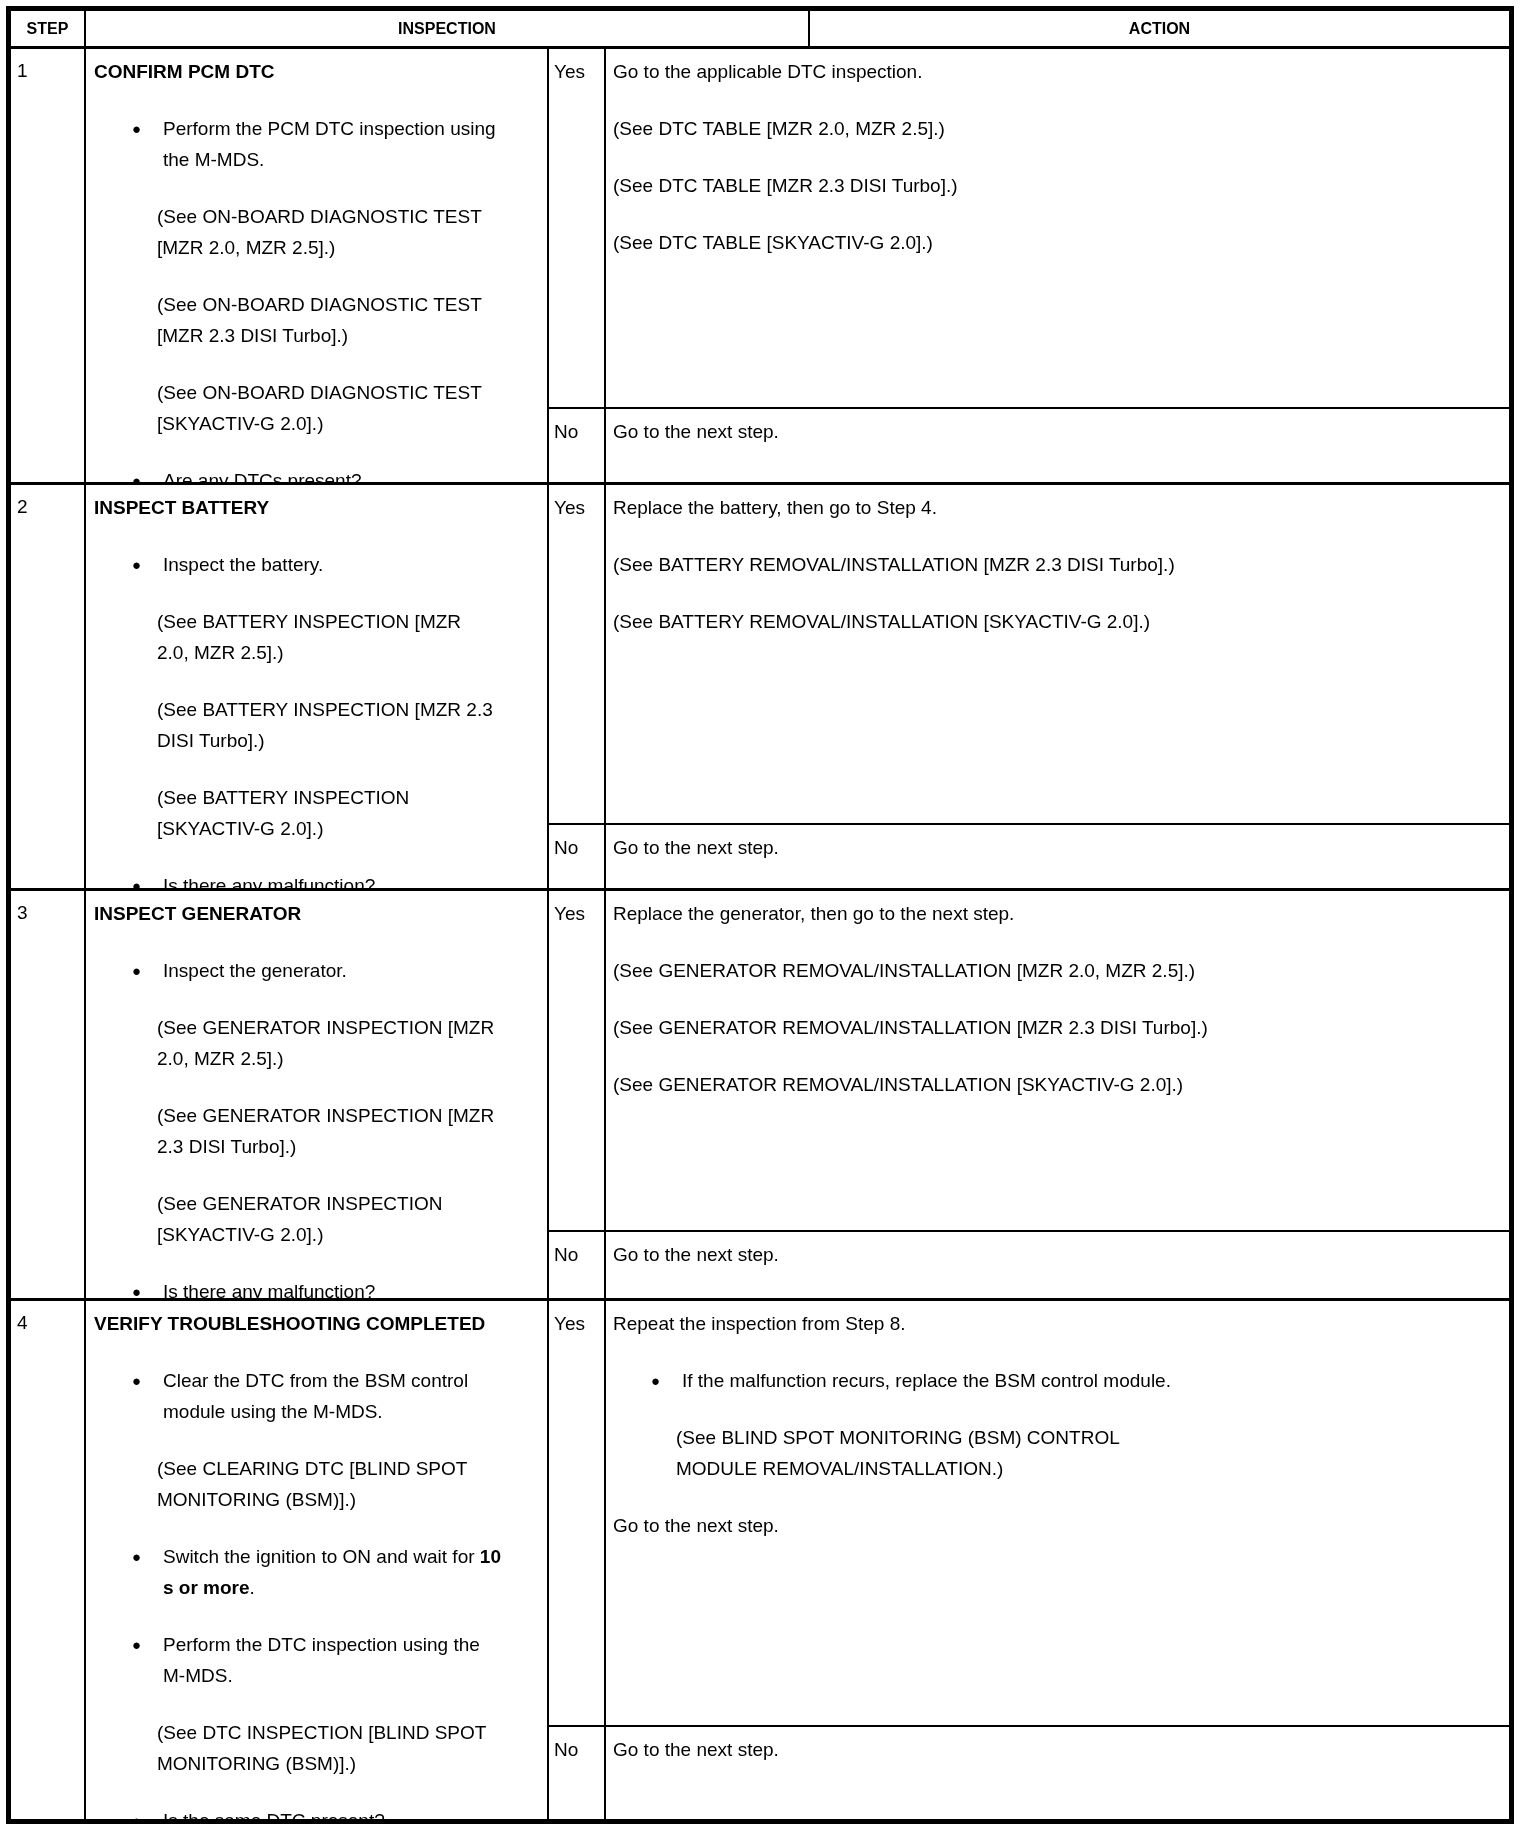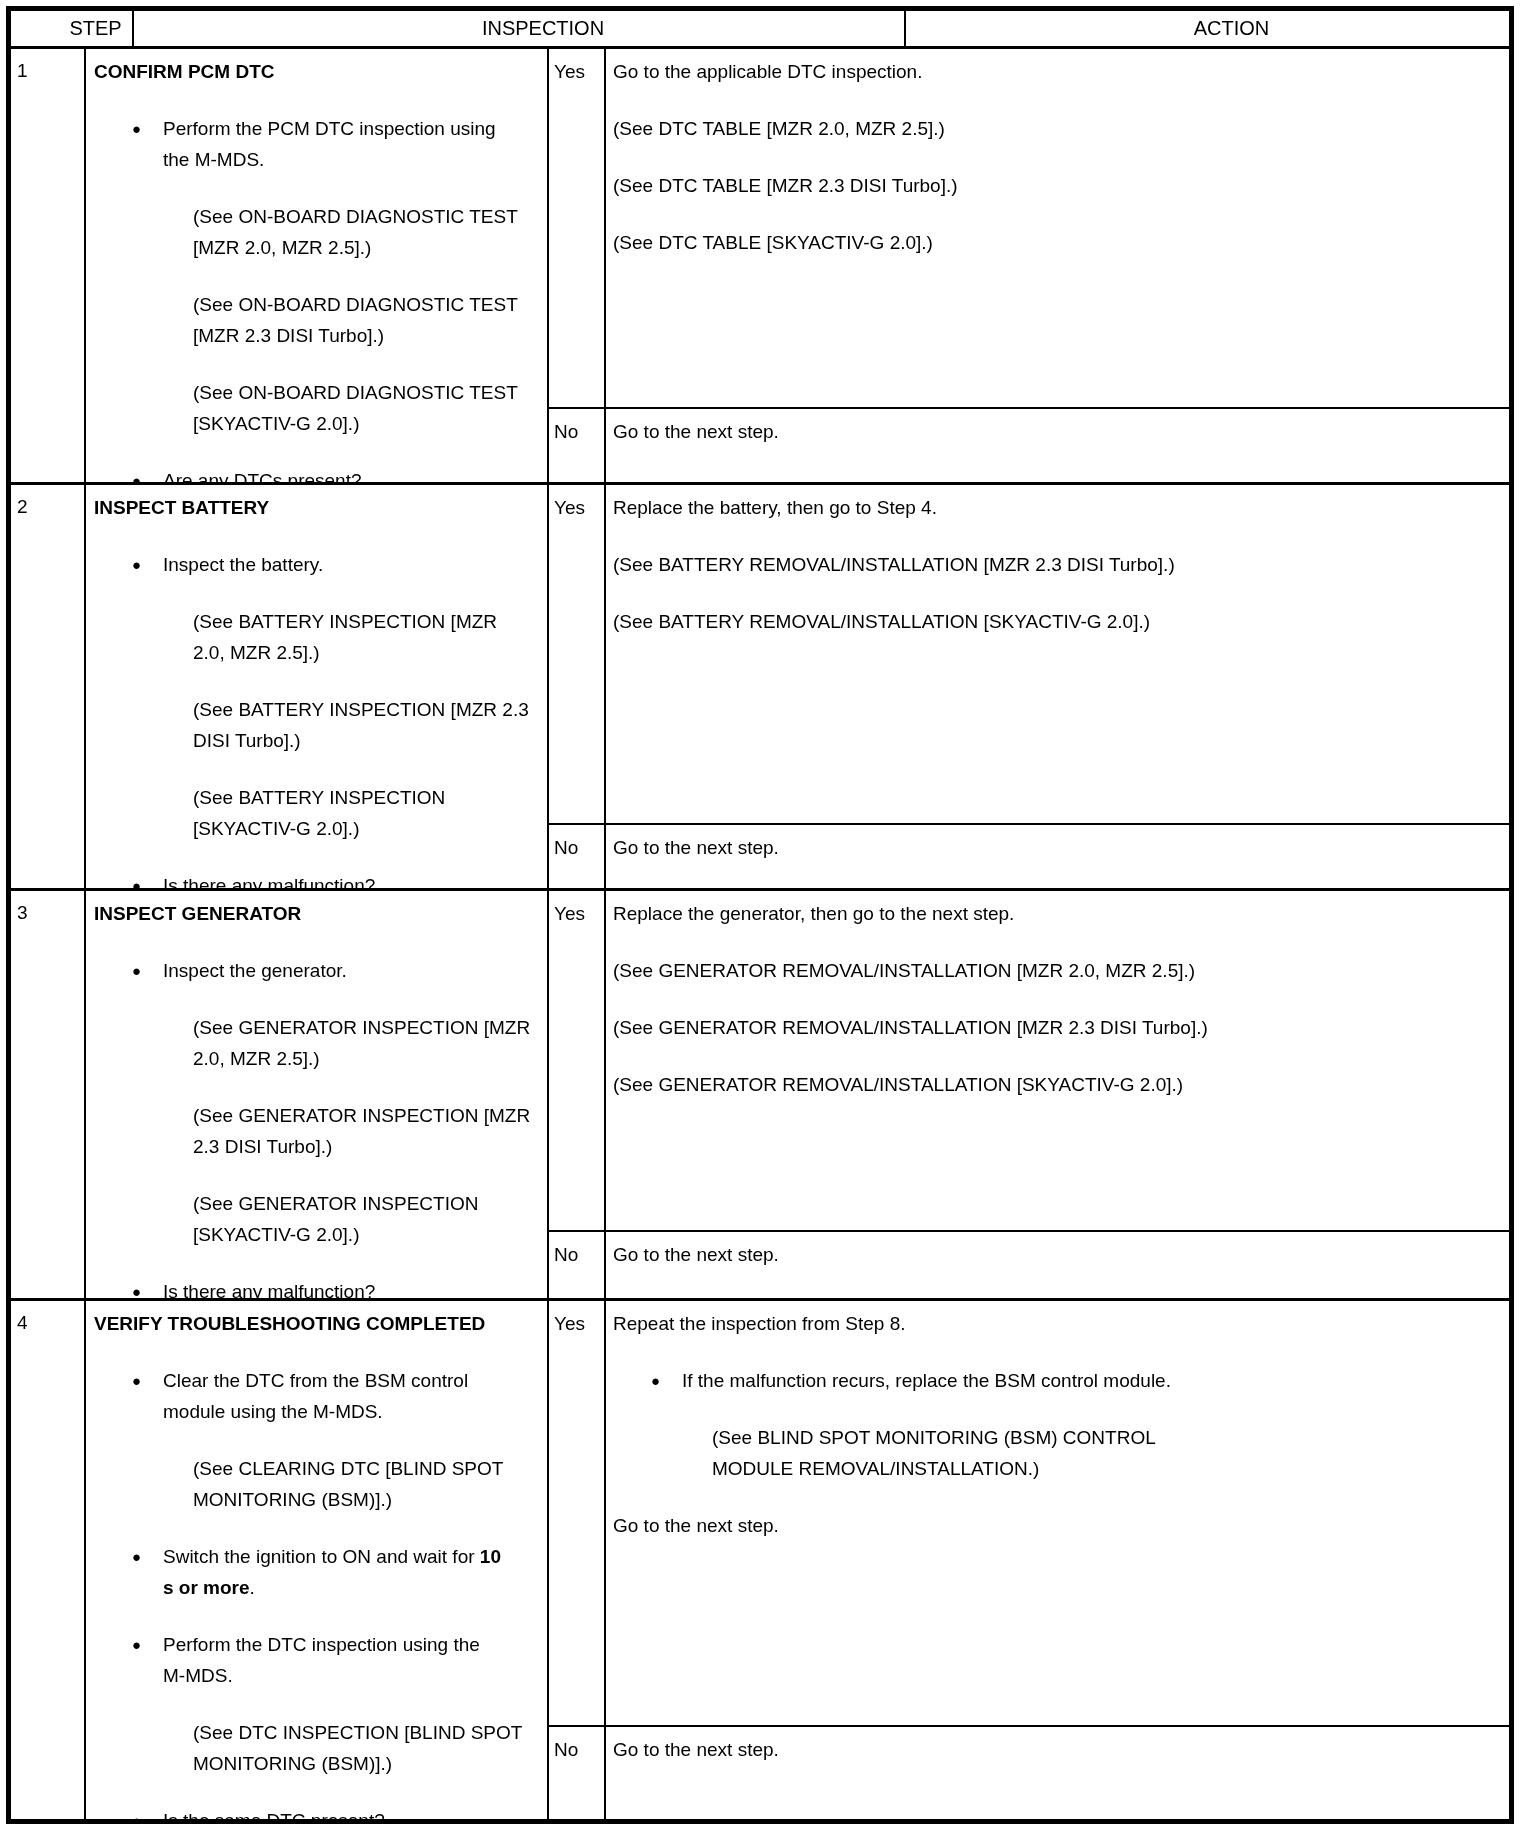--- a/index.html
+++ b/index.html
@@ -17,21 +17,21 @@
   }
   .row { display: flex; border-bottom: 3px solid #000; overflow: hidden; }
   .row.last { border-bottom: none; }
   .header-row { height: 38px; }
   .r1 { height: 436px; }
   .r2 { height: 406px; }
   .r3 { height: 410px; }
   .r4 { height: 518px; }
   .hcell {
     display: flex; align-items: center; justify-content: center;
-    font-weight: normal; font-size: 20px; margin-left: 48px;
+    font-weight: bold; font-size: 16px;
   }
   .h-step { width: 75px; border-right: 2px solid #000; }
   .h-insp { width: 724px; border-right: 2px solid #000; }
   .h-action { flex: 1; }
   .c-step { width: 75px; border-right: 2px solid #000; padding: 6px 4px 0 6px; }
   .c-insp { width: 463px; border-right: 2px solid #000; padding: 7px 10px 0 8px; }
   .result { flex: 1; display: flex; flex-direction: column; justify-content: center; }
   .sub { display: flex; overflow: hidden; }
   .sub.yes { border-bottom: 2px solid #000; }
   .r1 .sub.yes { height: 360px; }
@@ -41,21 +41,21 @@
   .sub.no { flex: 1; }
   .c-yn { width: 57px; border-right: 2px solid #000; padding: 7px 2px 0 5px; }
   .c-action { flex: 1; padding: 7px 12px 6px 7px; }
   .title { font-weight: bold; margin-bottom: 26px; white-space: pre-line; }
   .item { margin-bottom: 26px; white-space: pre-line; }
   .bullet { position: relative; padding-left: 69px; }
   .dot {
     position: absolute; left: 38px; top: 0;
     font-size: 15px; line-height: 31px;
   }
-  .note { margin-left: 99px; }
+  .note { margin-left: 63px; }
   .bold { font-weight: bold; }
 </style>
 </head>
 <body>
 
 <div class="doc">
 
   <div class="row header-row">
     <div class="hcell h-step">STEP</div>
     <div class="hcell h-insp">INSPECTION</div>

